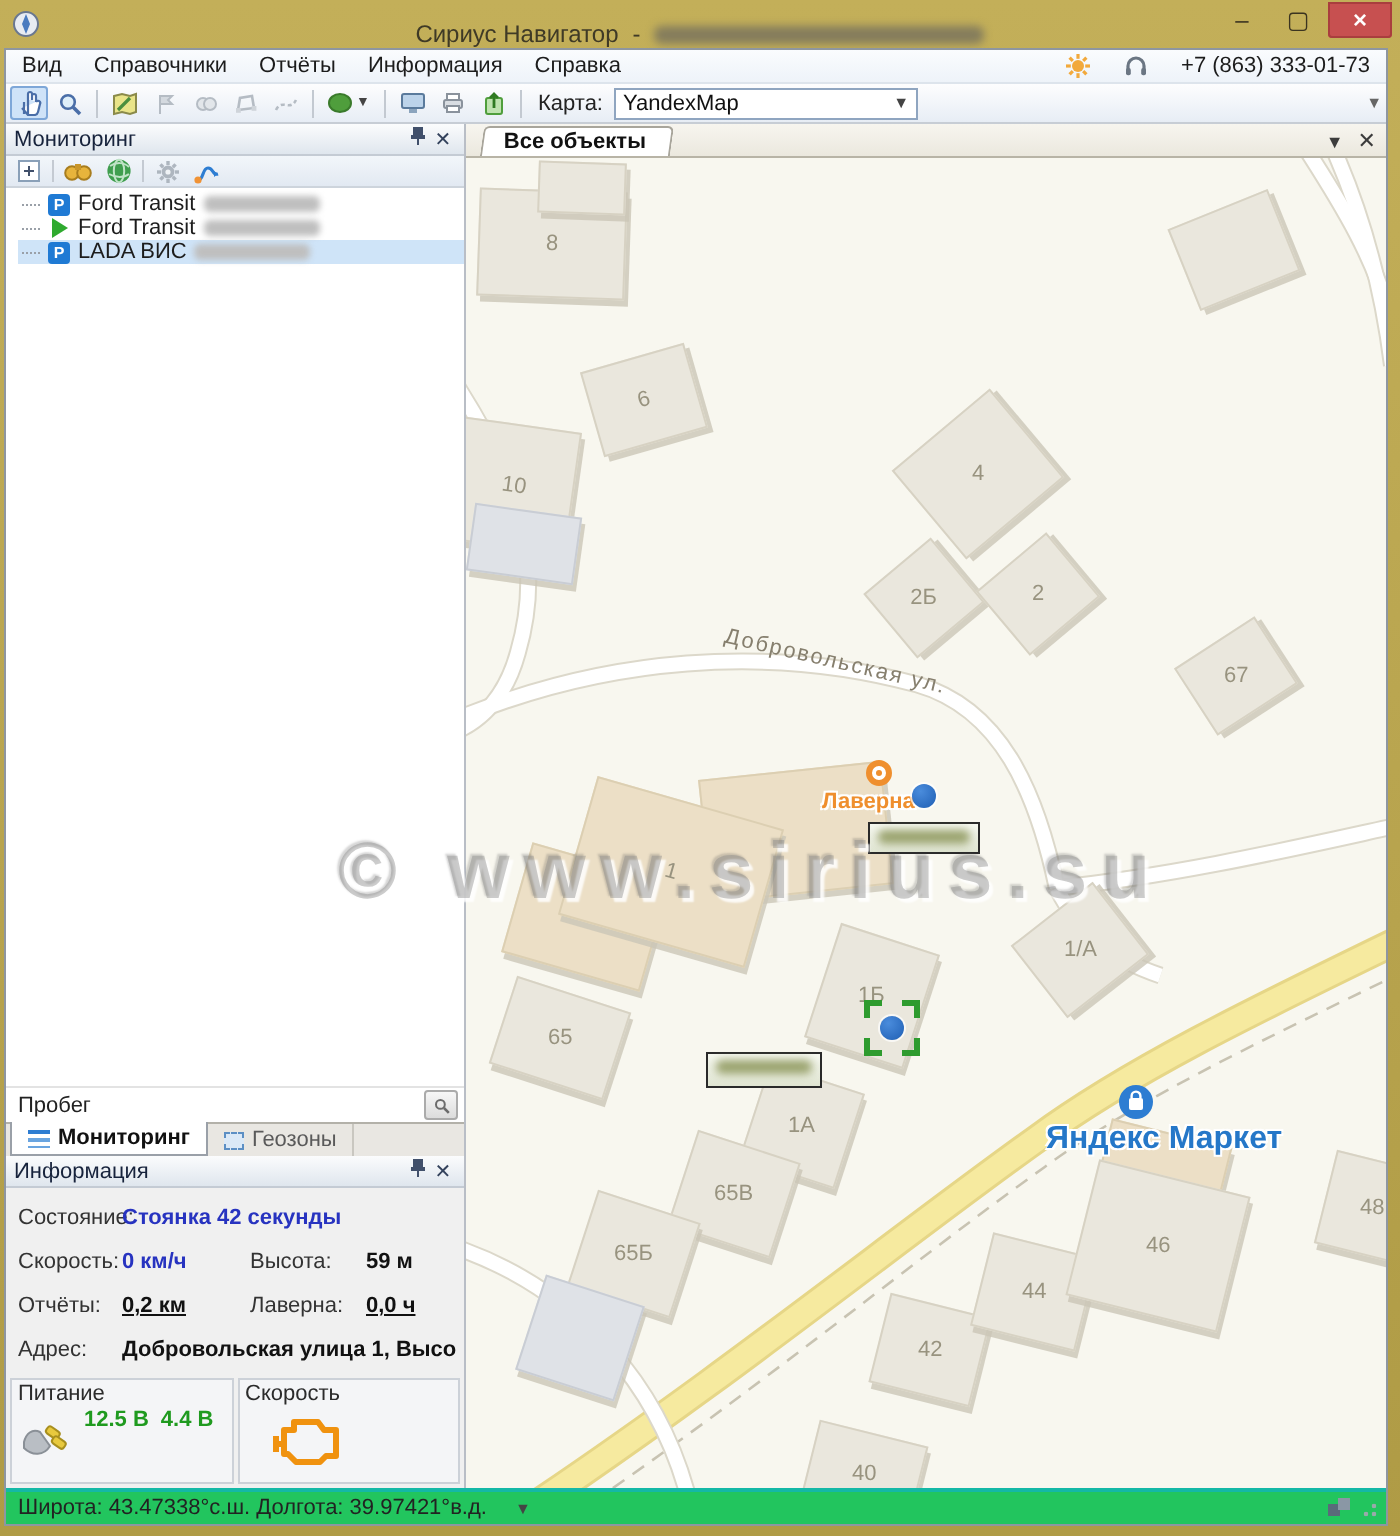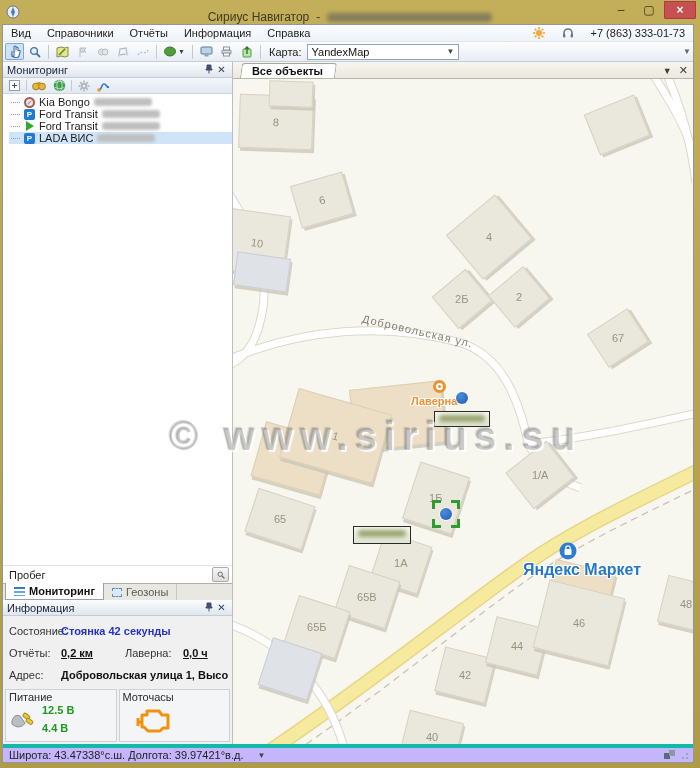--- a/index.html
+++ b/index.html
@@ -75,21 +75,21 @@
   .sensor { margin:1px 2px 0 2px; border:1px solid #46506a; height:186px; background:#fff; display:flex; flex-direction:column; }
   .sensor-head { display:flex; height:15px; background:linear-gradient(#ffffff,#e6e6e6); border-bottom:1px solid #9aa0b0; font-size:11px; color:#222; }
   .scol { flex:1; text-align:center; border-right:1px solid #b9bec8; line-height:15px; }
   .scol:last-child { border-right:none; }
   .sensor-body { flex:1; background:#fff; }
   
   .ind-row { height:56px; display:flex; gap:2px; padding:1px 2px 2px 2px; background:#f0f0f0; }
   .ind-box { flex:1; border:1px solid #ccd1d8; background:#f4f5f7; font-size:11px; color:#2b2b2b; padding:1px 3px; position:relative; }
   .ind-title { font-size:11px; color:#2b2b2b; }
   .ind-green { color:#1f9a1f; font-weight:bold; font-size:11px; }
-  .power-vals { position:absolute; left:36px; top:14px; display:flex; flex-direction:column; gap:6px; }
+  .power-vals { position:absolute; left:36px; top:14px; display:flex; flex-direction:row; gap:6px; }
   .gps-body { text-align:center; }
   
   .mappanel { flex:1; display:flex; flex-direction:column; min-width:0; }
   .maptabbar { height:17px; background:linear-gradient(#f7f5ef,#ebe8de); border-bottom:1px solid #b8b4a6; display:flex; align-items:flex-end; padding-left:8px; font-size:11px; position:relative; }
   .maptab { background:#fff; border:1px solid #a8a59b; border-bottom:none; padding:1px 12px 1px 10px; color:#111; font-weight:bold; border-radius:3px 3px 0 0; transform:skewX(-8deg); }
   .maptab span { display:inline-block; transform:skewX(8deg); }
   .maptab-btns { position:absolute; right:5px; top:2px; display:flex; gap:7px; color:#3c3c3c; font-size:9px; align-items:center; }
   .map { position:relative; flex:1; background:#f8f7ef; overflow:hidden; }
   .map svg.roads { position:absolute; left:0; top:0; width:100%; height:100%; }
   .bld { position:absolute; background:#eae7dd; border:1px solid #d7d2c3; box-shadow:2px 3px 0 rgba(203,198,183,.8); display:flex; align-items:center; justify-content:center; }
@@ -104,21 +104,21 @@
   .bracket .tl { left:0; top:0; border-right:none; border-bottom:none; }
   .bracket .tr { right:0; top:0; border-left:none; border-bottom:none; }
   .bracket .bl { left:0; bottom:0; border-right:none; border-top:none; }
   .bracket .br { right:0; bottom:0; border-left:none; border-top:none; }
   .chip { position:absolute; border:1px solid #2a2a2a; background:linear-gradient(#f6f8f0,#e0e5d2); }
   .chip .smudge { margin:3px 4px; height:7px; background:#9aa36e; filter:blur(2px); border-radius:3px; }
   .lav-icon { position:absolute; width:13px; height:13px; border-radius:50%; background:#fff; border:3px solid #ef8f2e; }
   .lav-icon::after { content:""; position:absolute; left:2px; top:2px; width:3px; height:3px; border-radius:50%; background:#ef8f2e; }
   .watermark { position:absolute; left:166px; top:352px; z-index:60; font-size:40px; font-weight:bold; letter-spacing:7px; color:rgba(135,135,135,.42); text-shadow:2px 2px 1px rgba(255,255,255,.85), -1px -1px 1px rgba(90,90,90,.25); pointer-events:none; white-space:nowrap; }
   
-  .statusbar { height:18px; background:#c4b5fd; border-top:4px solid #14b8a6; display:flex; align-items:center; font-size:11px; color:#222; padding:0 4px 0 6px; }
+  .statusbar { height:18px; background:#22c55e; border-top:2px solid #14b8a6; display:flex; align-items:center; font-size:11px; color:#222; padding:0 4px 0 6px; }
   .sb-caret { margin-left:14px; font-size:8px; color:#444; }
   .sb-right { margin-left:auto; display:flex; align-items:center; gap:4px; }
   .grip { width:10px; height:10px; background:
       radial-gradient(circle at 8px 8px, #9aa 1px, transparent 1.3px),
       radial-gradient(circle at 8px 4px, #9aa 1px, transparent 1.3px),
       radial-gradient(circle at 4px 8px, #9aa 1px, transparent 1.3px); }
 </style>
 </head>
 <body>
 
@@ -310,26 +310,20 @@
                 <path d="M2,10 C5,10 4,4 7,4 C10,4 9,8 12,7" fill="none" stroke="#2d7dd2" stroke-width="1.6"></path>
                 <circle cx="2" cy="10" r="1.8" fill="#f09235"></circle>
                 <path d="M12,7 l-2,-1.5 v3 Z" fill="#2d7dd2"></path>
               </svg>
           </span>
         </div>
 
         <div class="tree">
           <div class="trow">
             <span class="tree-dash"></span>
-            <span class="vicon ic-off"></span>
-            <span>Kia Bongo</span>
-            <span class="plate-chip"></span>
-          </div>
-          <div class="trow">
-            <span class="tree-dash"></span>
             <span class="vicon ic-park">P</span>
             <span>Ford Transit</span>
             <span class="plate-chip"></span>
           </div>
           <div class="trow">
             <span class="tree-dash"></span>
             <span class="vicon">
                 <span class="ic-move"></span>
               </span>
             <span>Ford Transit</span>
@@ -375,20 +369,26 @@
                 <path d="M2,1 h4 v4 h1 v1 H1 V5 h1 Z M4,6 V9.5" fill="#41506b" stroke="#41506b"></path>
               </svg>
           </span>
           <span class="hbtn">✕</span>
         </div>
 
         <div class="info-rows">
           <div class="irow">
             <span class="ilabel">Состояние:</span>
             <span class="blue span3">Стоянка 42 секунды</span>
+          </div>
+          <div class="irow">
+            <span class="ilabel">Скорость:</span>
+            <span class="blue">0 км/ч</span>
+            <span class="ilabel">Высота:</span>
+            <span class="bold">59 м</span>
           </div>
           <div class="irow">
             <span class="ilabel">Отчёты:</span>
             <span class="bold ulink">0,2 км</span>
             <span class="ilabel">Лаверна:</span>
             <span class="bold ulink">0,0 ч</span>
           </div>
           <div class="irow">
             <span class="ilabel">Адрес:</span>
             <span class="bold addr">Добровольская улица 1, Высокое, ...</span>
@@ -403,21 +403,21 @@
               <path d="M2,16 C6,20 12,20 15,15 L10,8 C6,6 3,9 2,13 Z" fill="#b9bec4" stroke="#8a9097"></path>
               <rect x="13" y="6" width="7" height="4" rx="1.5" transform="rotate(35 16 8)" fill="#e8c93e" stroke="#a88f1e"></rect>
               <rect x="16" y="11" width="7" height="4" rx="1.5" transform="rotate(35 19 13)" fill="#e8c93e" stroke="#a88f1e"></rect>
             </svg>
             <div class="power-vals">
               <span class="ind-green">12.5 В</span>
               <span class="ind-green">4.4 В</span>
             </div>
           </div>
           <div class="ind-box">
-            <div class="ind-title">Моточасы</div>
+            <div class="ind-title">Скорость</div>
             <svg width="42" height="30" viewBox="0 0 42 30" style="position:absolute;left:14px;top:16px">
               <path d="M8,9 h5 V5 h12 l3,4 h6 v13 h-5 l-3,3 H14 l-4,-4 H8 Z" fill="none" stroke="#f0920f" stroke-width="3" stroke-linejoin="round"></path>
               <path d="M4,12 v8 M4,16 h4" stroke="#f0920f" stroke-width="3"></path>
             </svg>
           </div>
         </div>
       </div>
 
       <div class="mappanel">
         <div class="maptabbar">

